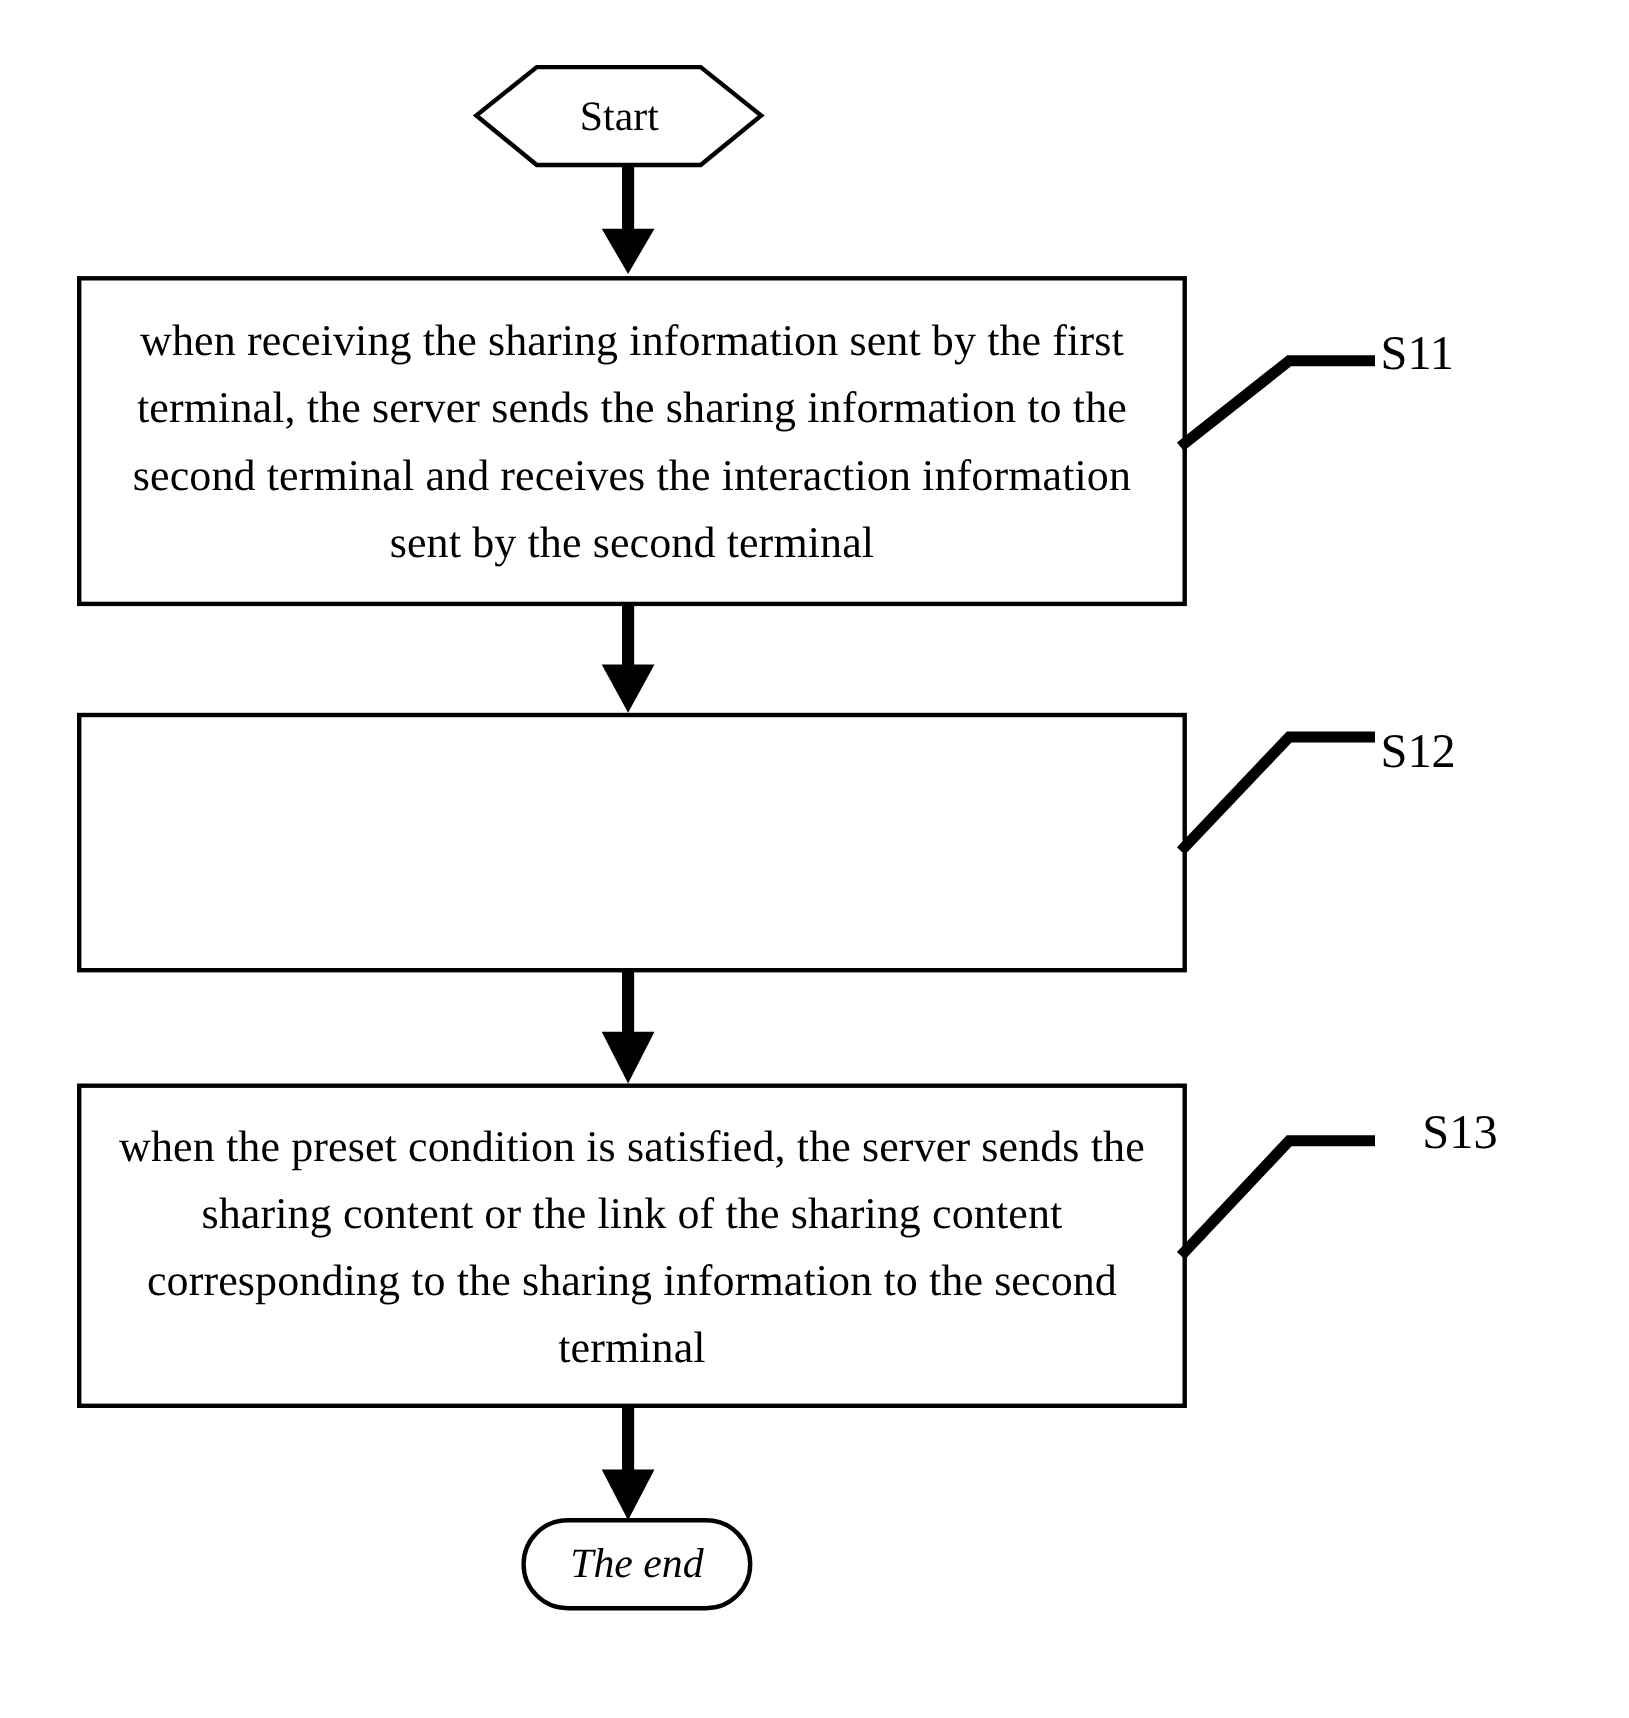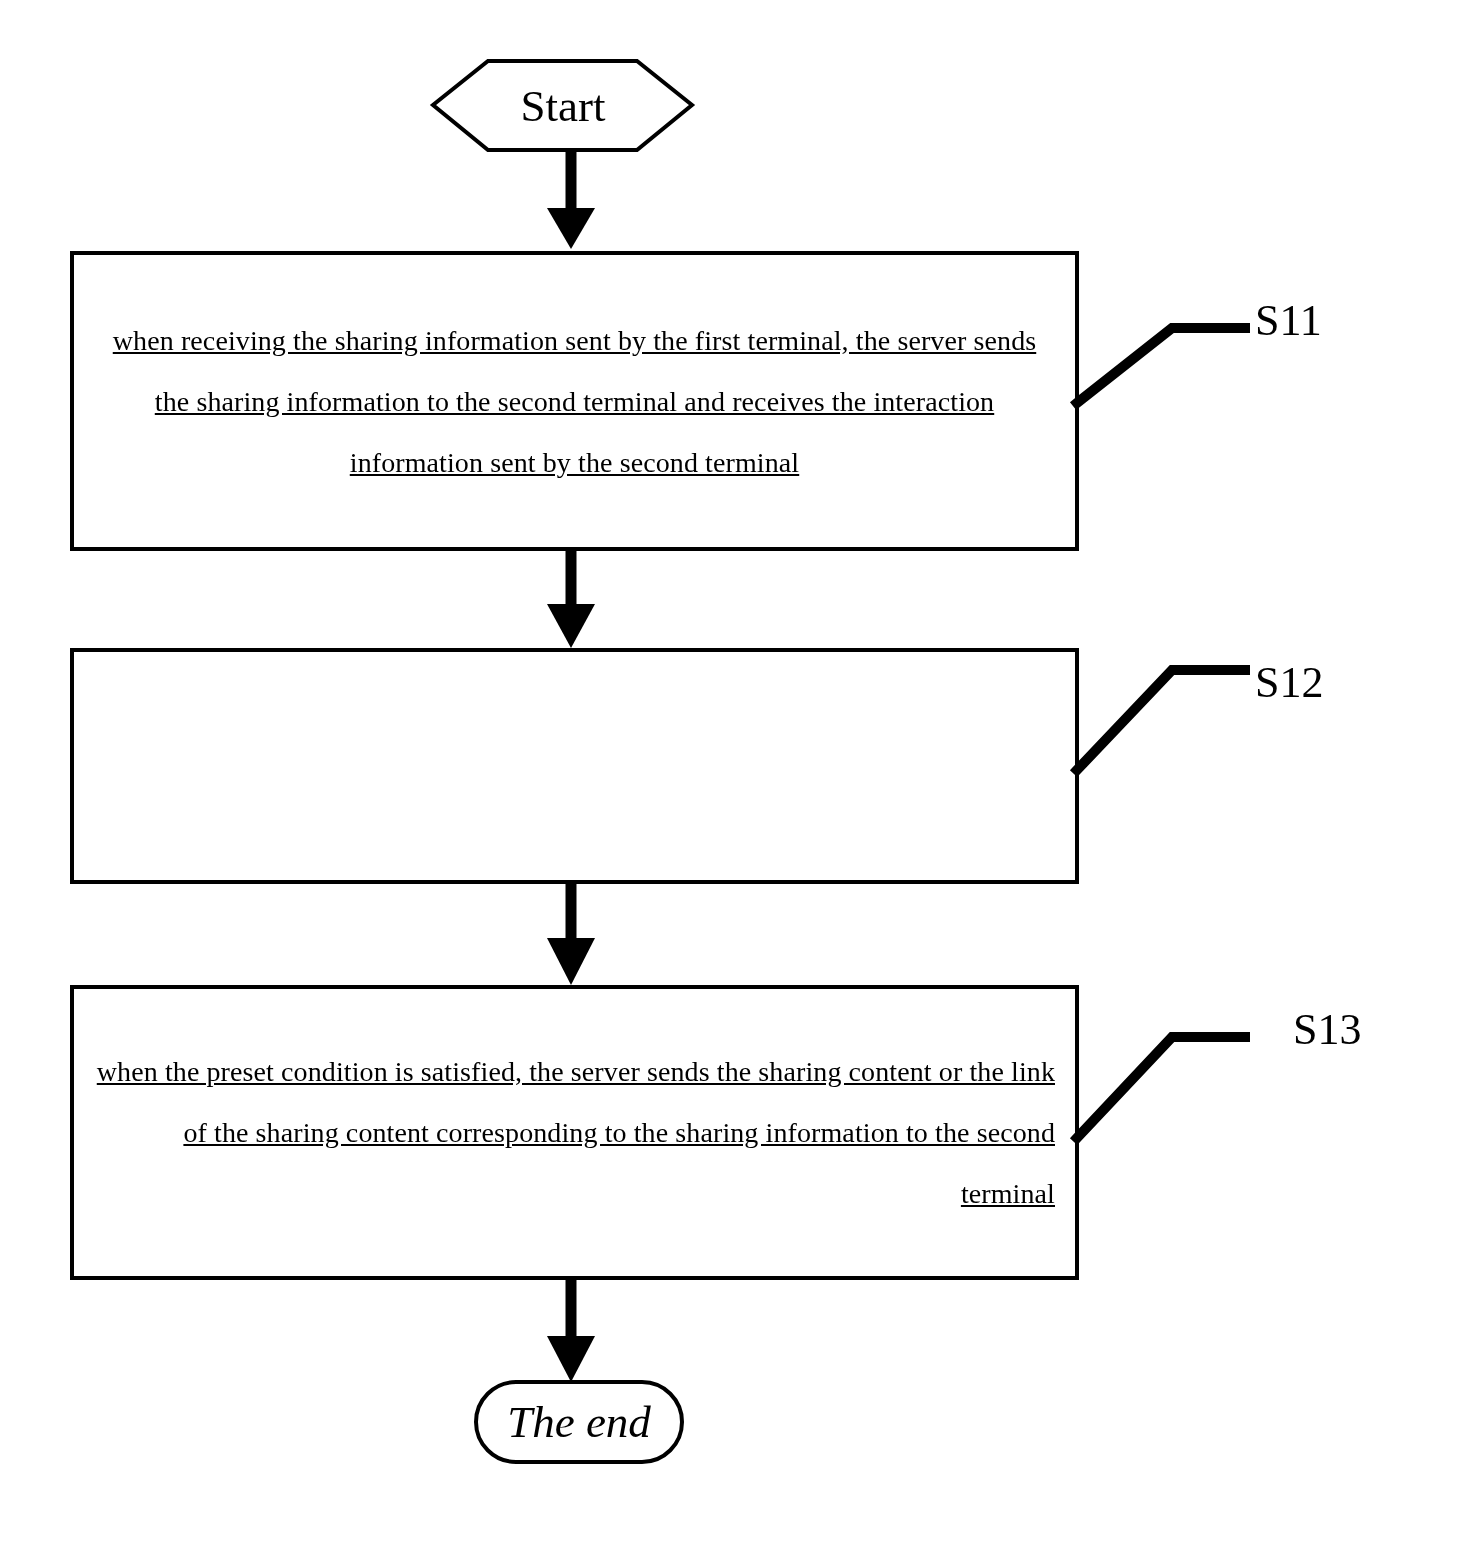--- a/index.html
+++ b/index.html
@@ -28,27 +28,26 @@
   .node-text {
     position: absolute;
     display: flex;
     align-items: center;
     justify-content: center;
     text-align: center;
     box-sizing: border-box;
     pointer-events: none;
   }
   .process-text {
-    font-size: 28px;
+    font-size: 40px;
     line-height: 61px;
     letter-spacing: 0.1px;
-    text-decoration: underline;
   }
   .terminator-text {
-    font-size: 45px;
+    font-size: 38px;
     line-height: 48px;
   }
   .step-label {
     position: absolute;
     font-size: 44px;
     line-height: 48px;
     white-space: nowrap;
   }
 </style>
 </head>
@@ -103,19 +102,19 @@
 
   <div class="node-text terminator-text" style="left:433px; top:61px; width:260px; height:90px;">Start</div>
 
   <div class="node-text process-text" style="left:82px; top:253px; width:985px; height:296px; padding:0 12px;">when receiving the sharing information sent by the first terminal, the server sends the sharing information to the second terminal and receives the interaction information sent by the second terminal</div>
 
   <div class="step-label" style="left:1255px; top:297px;text-align:right;">S11</div>
 
 
   <div class="step-label" style="left:1255px; top:639px;margin-top:20px;">S12</div>
 
-  <div class="node-text process-text" style="left:82px; top:987px; width:985px; height:291px; padding:0 12px;text-align:right;">when the preset condition is satisfied, the server sends the sharing content or the link of the sharing content corresponding to the sharing information to the second terminal</div>
+  <div class="node-text process-text" style="left:82px; top:987px; width:985px; height:291px; padding:0 12px;">when the preset condition is satisfied, the server sends the sharing content or the link of the sharing content corresponding to the sharing information to the second terminal</div>
 
   <div class="step-label" style="left:1293px; top:1006px;font-family:Liberation Serif, serif;">S13</div>
 
   <div class="node-text terminator-text" style="left:476px; top:1382px; width:206px; height:80px;font-style:italic;">The end</div>
 
 </div>
 
 </body></html>

